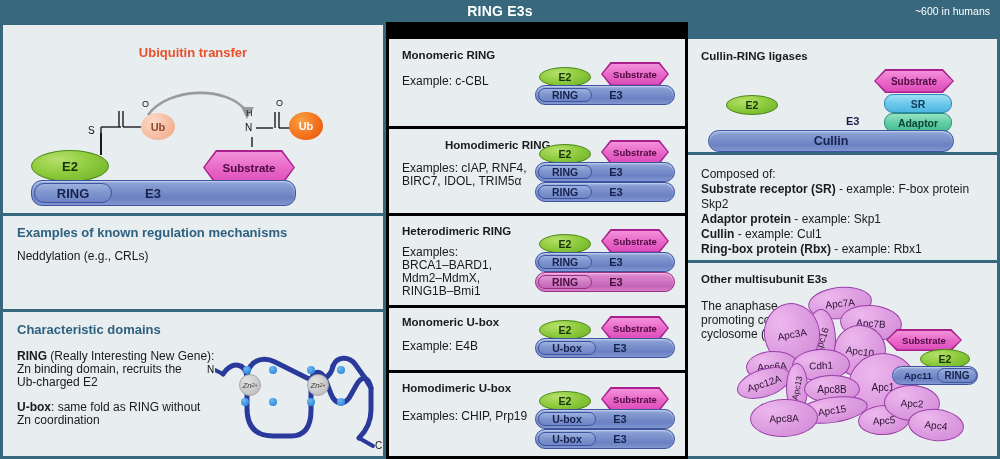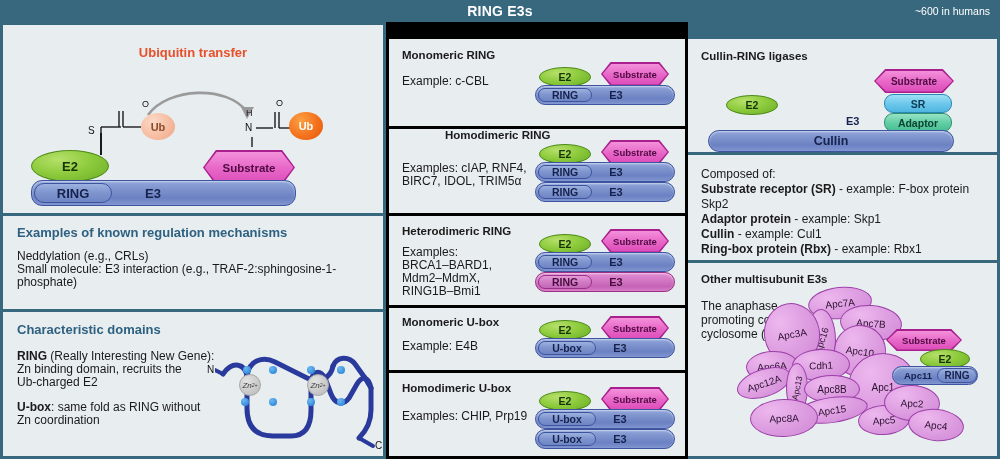--- a/index.html
+++ b/index.html
@@ -242,21 +242,20 @@
     <div class="e3bar" style="left:28px;top:155px;width:265px;height:26px;">
       <div class="ringcap" style="width:78px;height:calc(100% - 4px);font-size:13px;">RING</div>
       <div class="e3label" style="left:86px;top:0;width:70px;height:100%;font-size:13px;">E3</div>
     </div>
   </div>
 
   <div class="panel lp2">
     <div class="hdr-blue" style="position:absolute;left:14px;top:9px;">Examples of known regulation mechanisms</div>
     <div class="body-text" style="position:absolute;left:14px;top:34px;">
       <div>Neddylation (e.g., CRLs)</div>
-      <div>Small molecule: E3 interaction (e.g., TRAF-2:sphingosine-1-phosphate)</div>
     </div>
   </div>
 
   <div class="panel lp3">
     <div class="hdr-blue" style="position:absolute;left:14px;top:10px;">Characteristic domains</div>
     <div class="body-text" style="position:absolute;left:14px;top:38px;width:200px;">
       <div><b>RING</b><span> (Really Interesting New Gene):</span></div>
       <div>Zn binding domain, recruits the</div>
       <div>Ub-charged E2</div>
       <div style="height:12px;"></div>
@@ -306,21 +305,21 @@
     <div class="subhex-wrap" style="left:212px;top:23px;width:68px;height:24px;">
       <div class="subhex-inner" style="font-size:9.5px;">Substrate</div>
     </div>
     <div class="e3bar" style="left:146px;top:46px;width:140px;height:20px;">
       <div class="ringcap" style="width:54px;height:calc(100% - 4px);font-size:10.5px;">RING</div>
       <div class="e3label" style="left:58px;top:0;width:44px;height:100%;font-size:11px;">E3</div>
     </div>
   </div>
 
   <div class="panel mp" style="top:107px;height:84px;">
-    <div class="hdr" style="position:absolute;left:13px;top:0;padding-left:43px;">Homodimeric RING</div>
+    <div class="hdr" style="position:absolute;left:13px;top:10px;padding-left:43px;">Homodimeric RING</div>
     <div class="body-text" style="position:absolute;left:13px;top:33px;">
       <div>Examples: cIAP, RNF4,</div>
       <div>BIRC7, IDOL, TRIM5α</div>
     </div>
     <div class="e2oval" style="left:150px;top:15px;width:52px;height:20px;font-size:10.5px;">E2</div>
     <div class="subhex-wrap" style="left:212px;top:11px;width:68px;height:24px;">
       <div class="subhex-inner" style="font-size:9.5px;">Substrate</div>
     </div>
     <div class="e3bar" style="left:146px;top:33px;width:140px;height:20px;">
       <div class="ringcap" style="width:54px;height:calc(100% - 4px);font-size:10.5px;">RING</div>

